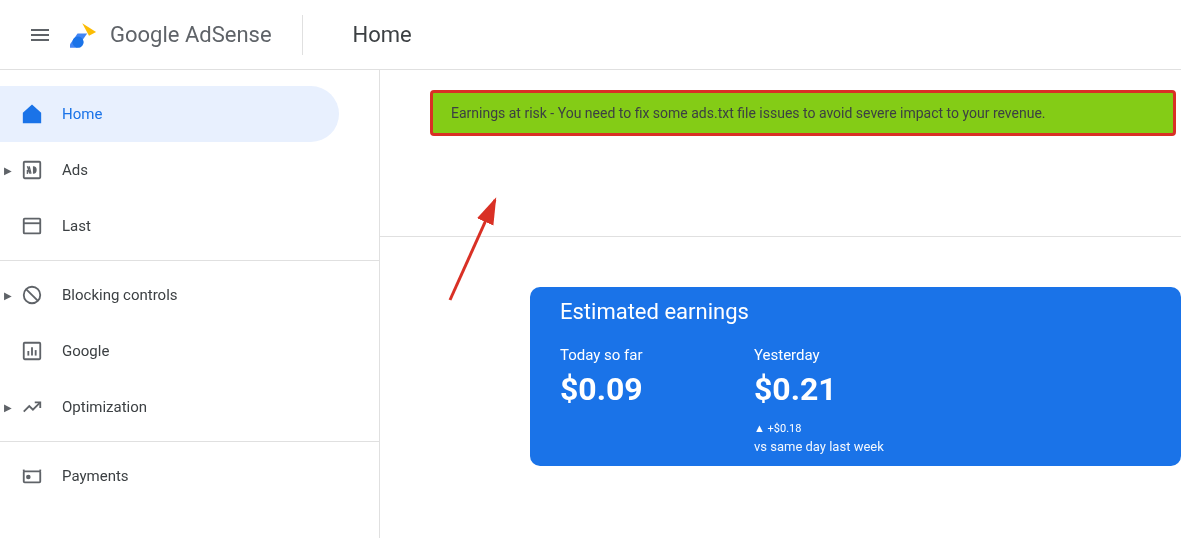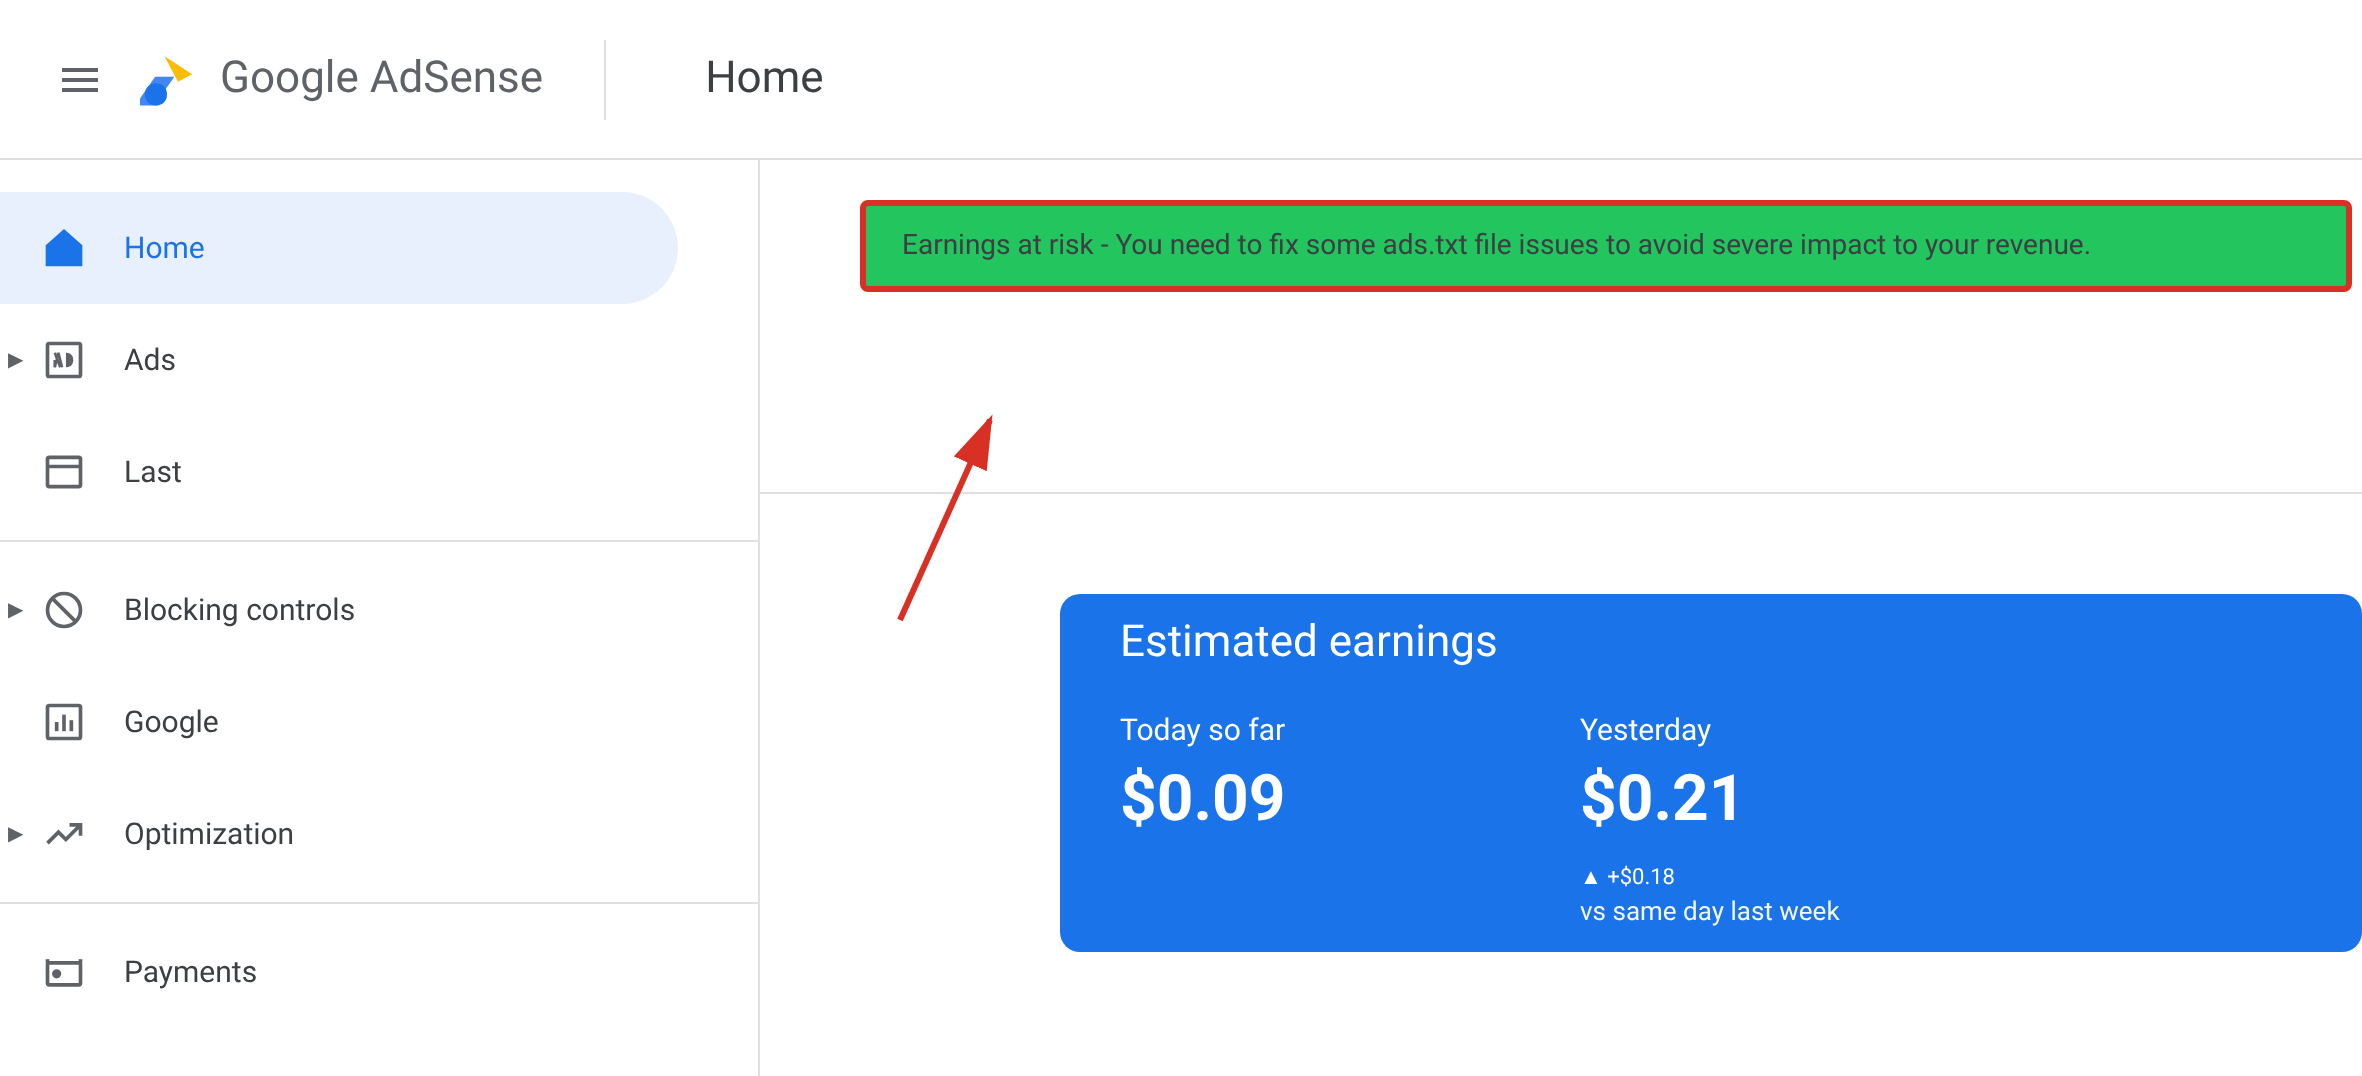--- a/index.html
+++ b/index.html
@@ -1,21 +1,21 @@
 <!DOCTYPE html>
 <html><head>
   <meta charset="utf-8">
   <style>
     * { margin: 0; padding: 0; box-sizing: border-box; }
     body { font-family: 'Google Sans', Roboto, Arial, sans-serif; background: #fff; overflow: hidden; }
     
     .header {
       display: flex;
       align-items: center;
-      height: 80px;
+      height: 70px;
       border-bottom: 1px solid #e0e0e0;
       padding: 0 20px;
     }
     .hamburger {
       cursor: pointer;
       padding: 8px;
       margin-right: 10px;
     }
     .hamburger svg { display: block; }
     .logo-section {
@@ -91,21 +91,21 @@
     }
     .sidebar-icon svg { display: block; }
     
     .main {
       flex: 1;
       padding: 20px 0 0 50px;
       position: relative;
     }
     
     .alert-banner {
-      background: #22c55e;
+      background: #84cc16;
       border: 3px solid #d93025;
       border-radius: 4px;
       padding: 12px 18px;
       font-size: 14px;
       color: #3c4043;
       margin-bottom: 20px;
       margin-right: 5px;
     }
     
     .annotation-arrow {
@@ -129,21 +129,21 @@
       margin-left: 100px;
       color: #fff;
     }
     .earnings-title {
       font-size: 22px;
       font-weight: 400;
       margin-bottom: 22px;
     }
     .earnings-grid {
       display: flex;
-      gap: 70px;
+      gap: 34px;
     }
     .earnings-col {
       min-width: 160px;
     }
     .earnings-label {
       font-size: 15px;
       margin-bottom: 6px;
     }
     .earnings-value {
       font-size: 32px;

